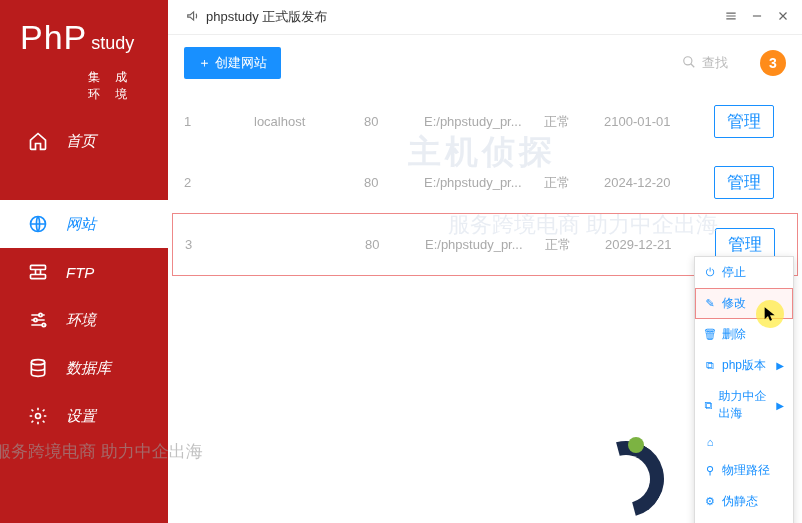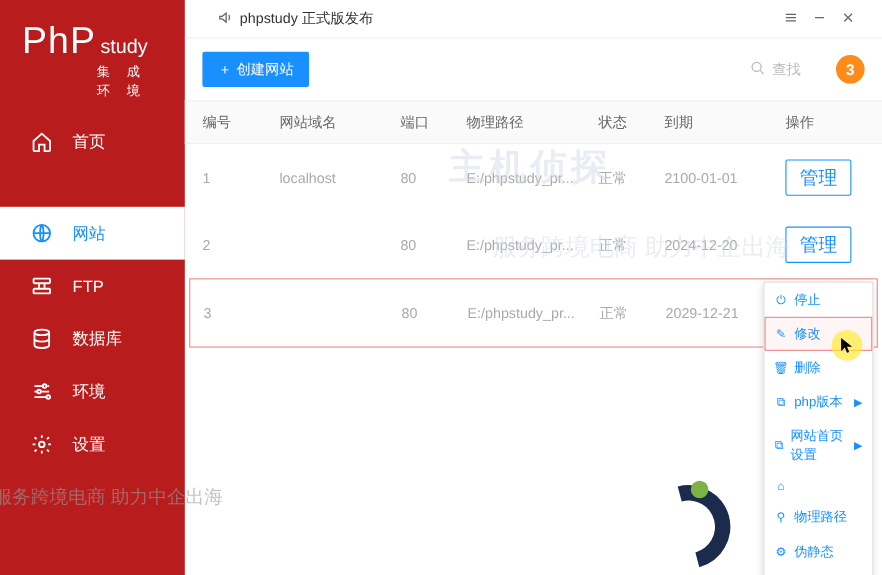--- a/index.html
+++ b/index.html
@@ -2,28 +2,28 @@
 <html><head>
 <meta charset="utf-8">
 <style>
 * { margin: 0; padding: 0; box-sizing: border-box; font-family: "Microsoft YaHei", sans-serif; }
 body { width: 802px; height: 523px; overflow: hidden; background: #fff; position: relative; }
 .app { display: flex; width: 100%; height: 100%; }
 .sidebar { width: 200px; background: #b91c1c; color: #fff; display: flex; flex-direction: column; }
 .logo { padding: 18px 20px 14px; }
 .logo-main { font-size: 34px; font-weight: 300; letter-spacing: 1px; }
 .logo-sub { font-size: 18px; font-weight: 300; margin-left: 4px; }
-.logo-tag { font-size: 12px; letter-spacing: 6px; margin-top: 0; margin-left: 68px; }
-.nav { flex: 1; }
+.logo-tag { font-size: 12px; letter-spacing: 6px; margin-top: 12px; margin-left: 68px; }
+.nav { flex: 1; font-style: italic; }
 .nav-item { display: flex; align-items: center; padding: 14px 28px; font-size: 15px; cursor: pointer; }
 .nav-item.active { background: #fff; color: #1890ff; margin-top: 35px; }
 .nav-item .icon { width: 20px; height: 20px; margin-right: 18px; display: inline-flex; align-items: center; justify-content: center; }
 .nav-item svg { width: 20px; height: 20px; }
 .main { flex: 1; display: flex; flex-direction: column; position: relative; }
-.titlebar { display: flex; align-items: center; padding: 8px 24px; font-size: 13px; color: #333; border-bottom: 1px solid #eee; }
+.titlebar { display: flex; align-items: center; padding: 8px 12px; font-size: 13px; color: #333; border-bottom: 1px solid #eee; }
 .titlebar .sp { margin: 0 6px; }
 .titlebar-right { margin-left: auto; display: flex; align-items: center; gap: 12px; }
 .titlebar-right svg { width: 14px; height: 14px; }
 .toolbar { display: flex; align-items: center; padding: 12px 16px; gap: 12px; }
 .btn-create { background: #1890ff; color: #fff; border: none; padding: 7px 14px; font-size: 13px; border-radius: 2px; cursor: pointer; display: flex; align-items: center; gap: 4px; }
 .search { margin-left: auto; display: flex; align-items: center; color: #bbb; font-size: 13px; gap: 6px; padding: 4px 8px; }
 .badge { width: 26px; height: 26px; border-radius: 50%; background: #ff8c1a; color: #fff; display: flex; align-items: center; justify-content: center; font-size: 14px; font-weight: bold; margin-left: 12px; }
 .table { width: 100%; }
 .thead { display: flex; padding: 10px 16px; font-size: 13px; color: #666; background: #fafafa; border-top: 1px solid #f0f0f0; border-bottom: 1px solid #f0f0f0; }
 .col-id { width: 70px; }
@@ -91,36 +91,36 @@
               <rect x="3" y="4" width="18" height="5" rx="1"></rect>
               <rect x="3" y="15" width="18" height="5" rx="1"></rect>
               <path d="M9 9v6M15 9v6"></path>
             </svg>
           </span>
         <span>FTP</span>
       </div>
       <div class="nav-item">
         <span class="icon">
             <svg viewBox="0 0 24 24" fill="none" stroke="currentColor" stroke-width="2">
-              <ellipse cx="12" cy="5" rx="8" ry="3"></ellipse>
-              <path d="M4 5v7c0 1.7 3.6 3 8 3s8-1.3 8-3V5M4 12v7c0 1.7 3.6 3 8 3s8-1.3 8-3v-7"></path>
-            </svg>
-          </span>
-        <span>数据库</span>
-      </div>
-      <div class="nav-item">
-        <span class="icon">
-            <svg viewBox="0 0 24 24" fill="none" stroke="currentColor" stroke-width="2">
               <path d="M4 6h10M18 6h2M4 12h4M12 12h8M4 18h14M22 18h-2"></path>
               <circle cx="15" cy="6" r="2"></circle>
               <circle cx="9" cy="12" r="2"></circle>
               <circle cx="19" cy="18" r="2"></circle>
             </svg>
           </span>
         <span>环境</span>
+      </div>
+      <div class="nav-item">
+        <span class="icon">
+            <svg viewBox="0 0 24 24" fill="none" stroke="currentColor" stroke-width="2">
+              <ellipse cx="12" cy="5" rx="8" ry="3"></ellipse>
+              <path d="M4 5v7c0 1.7 3.6 3 8 3s8-1.3 8-3V5M4 12v7c0 1.7 3.6 3 8 3s8-1.3 8-3v-7"></path>
+            </svg>
+          </span>
+        <span>数据库</span>
       </div>
       <div class="nav-item">
         <span class="icon">
             <svg viewBox="0 0 24 24" fill="none" stroke="currentColor" stroke-width="2">
               <circle cx="12" cy="12" r="3"></circle>
               <path d="M12 2v3M12 19v3M4.2 4.2l2.1 2.1M17.7 17.7l2.1 2.1M2 12h3M19 12h3M4.2 19.8l2.1-2.1M17.7 6.3l2.1-2.1"></path>
             </svg>
           </span>
         <span>设置</span>
       </div>
@@ -158,29 +158,20 @@
         <span><svg width="14" height="14" viewBox="0 0 24 24" fill="none" stroke="#bbb" stroke-width="2">
               <circle cx="10" cy="10" r="7"></circle>
               <path d="M21 21l-6-6"></path>
             </svg></span>
         <span>查找</span>
       </div>
       <div class="badge">3</div>
     </div>
 
     <div class="table">
-      <div class="thead">
-        <div class="col-id">编号</div>
-        <div class="col-domain">网站域名</div>
-        <div class="col-port">端口</div>
-        <div class="col-path">物理路径</div>
-        <div class="col-status">状态</div>
-        <div class="col-expire">到期</div>
-        <div class="col-action">操作</div>
-      </div>
 
       <div class="trow">
         <div class="col-id">1</div>
         <div class="col-domain">localhost</div>
         <div class="col-port">80</div>
         <div class="col-path">E:/phpstudy_pr...</div>
         <div class="col-status">正常</div>
         <div class="col-expire">2100-01-01</div>
         <div class="col-action"><button class="btn-manage">管理</button></div>
       </div>
@@ -217,21 +208,21 @@
           <span class="ci">🗑</span>
           <span>删除</span>
         </div>
       <div class="cm-item">
           <span class="ci">⧉</span>
           <span>php版本</span>
           <span class="arrow">▶</span>
         </div>
       <div class="cm-item">
           <span class="ci">⧉</span>
-          <span>网站首页设置</span>
+          <span>助力中企出海</span>
           <span class="arrow">▶</span>
         </div>
       <div class="cm-item">
           <span class="ci">⌂</span>
         </div>
       <div class="cm-item">
           <span class="ci">⚲</span>
           <span>物理路径</span>
         </div>
       <div class="cm-item">

